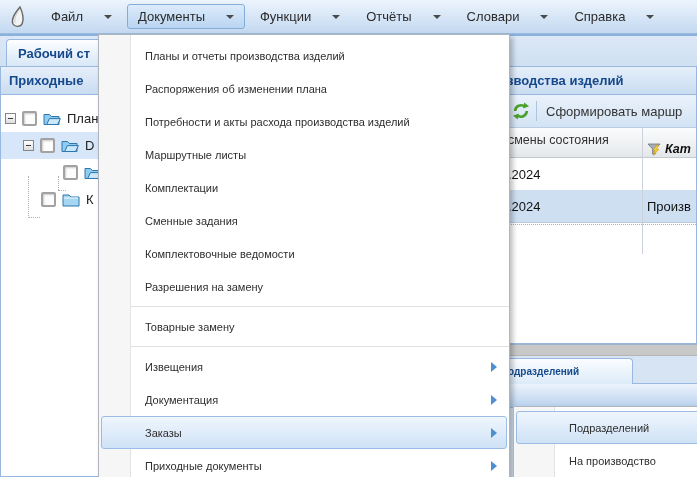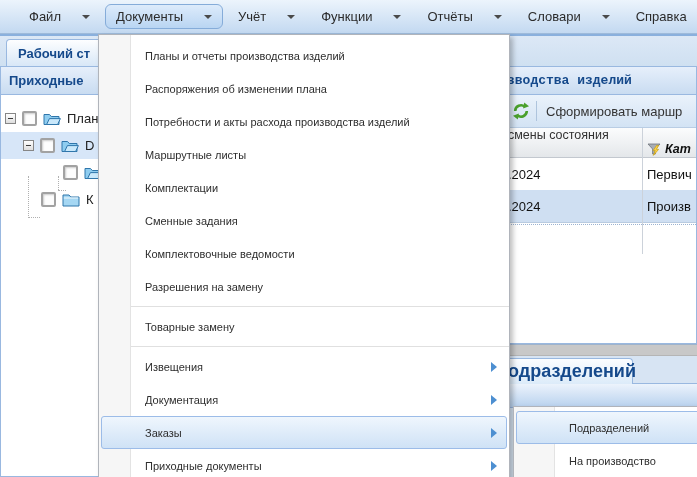--- a/index.html
+++ b/index.html
@@ -7,21 +7,21 @@
          font-family:"Liberation Sans",sans-serif;background:#dfe9f5;}
 
   
   .menubar{position:absolute;left:0;top:0;width:697px;height:34px;
            background:linear-gradient(#ecf4fc,#c3d9f1);
            border-bottom:1px solid #9ebada;display:flex;align-items:center;
            gap:4px;padding-left:6px;box-sizing:border-box;z-index:3;}
   .applogo{width:22px;height:24px;margin-right:8px;}
   .menu-btn{display:flex;align-items:center;gap:21px;padding:4px 10px;
             font-size:13px;color:#2b2b2b;border:1px solid transparent;border-radius:3px;}
-  .menu-btn.active{background:linear-gradient(#ddebfb,#b9d5f2);border-color:#85acd9;border-radius:6px;}
+  .menu-btn.active{background:linear-gradient(#ddebfb,#b9d5f2);border-color:#85acd9;}
   .caret{width:0;height:0;border-left:4px solid transparent;border-right:4px solid transparent;
          border-top:4px solid #4a4a4a;margin-top:1px;}
 
   
   .tabbar{position:absolute;left:0;top:34px;width:697px;height:32px;
           background:linear-gradient(#dce8f6,#cfe0f1);border-top:2px solid #8ab0dd;
           box-sizing:border-box;z-index:1;}
   .tab{position:absolute;left:6px;top:3px;height:27px;width:112px;box-sizing:border-box;
        background:linear-gradient(#fdfeff,#d8e7f7);border:1px solid #99b8e0;border-bottom:none;
        border-radius:4px 4px 0 0;color:#15498b;font-weight:bold;font-size:13px;
@@ -46,30 +46,30 @@
        background:#fdfdfd;box-shadow:inset 1px 1px 2px rgba(0,0,0,.2);border-radius:2px;flex:0 0 auto;}
   .ficon{width:18px;height:15px;flex:0 0 auto;}
   .conn{position:absolute;border-color:#b9b9b9;}
   .conn.v{border-left:1px dotted #b0b0b0;width:0;}
   .conn.h{border-top:1px dotted #b0b0b0;height:0;}
 
   
   .right-panel{position:absolute;left:305px;top:66px;width:392px;height:278px;
                background:#fff;border:1px solid #99b8e0;box-sizing:border-box;z-index:1;}
   .rp-title{position:absolute;left:201px;top:0;height:27px;display:flex;align-items:center;
-            color:#15498b;font-weight:bold;font-size:13px;font-family:Liberation Mono, monospace;}
+            color:#15498b;font-weight:bold;font-size:13px;}
   .rp-toolbar{position:absolute;left:0;top:28px;width:100%;height:33px;box-sizing:border-box;
               background:linear-gradient(#eaf2fb,#d3e3f4);border-bottom:1px solid #b9cde4;}
   .refresh-btn{position:absolute;left:206px;top:7px;width:18px;height:18px;}
   .tb-sep{position:absolute;left:230px;top:6px;width:1px;height:20px;background:#aec4dd;}
   .tb-label{position:absolute;left:240px;top:0;height:33px;display:flex;align-items:center;
             font-size:13px;color:#333;white-space:nowrap;}
   .grid-header{position:absolute;left:0;top:61px;width:100%;height:30px;box-sizing:border-box;
                background:linear-gradient(#fbfcfd,#e4e7ea);border-bottom:1px solid #c3c8cf;}
-  .gh-c1{position:absolute;left:202px;top:0;height:23px;display:flex;align-items:flex-start;
+  .gh-c1{position:absolute;left:202px;top:0;height:23px;display:flex;align-items:center;
          font-size:12.5px;color:#333;white-space:nowrap;}
   .gh-c2{position:absolute;left:341px;top:0;height:29px;display:flex;align-items:center;gap:4px;
          font-size:12.5px;color:#111;font-weight:bold;font-style:italic;white-space:nowrap;margin-top:6px;}
   .col-div{position:absolute;left:336px;top:61px;width:1px;height:126px;background:#ccd2da;z-index:2;}
   .grid-row{position:absolute;left:0;width:100%;height:32px;}
   .grid-row .c1{position:absolute;left:202px;top:0;height:32px;display:flex;align-items:center;
                 font-size:13px;color:#111;white-space:nowrap;}
   .grid-row .c2{position:absolute;left:341px;top:0;height:32px;display:flex;align-items:center;
                 font-size:13px;color:#111;white-space:nowrap;}
   .row1{top:91px;background:#fff;border-bottom:1px solid #efefef;}
@@ -78,21 +78,21 @@
 
   
   .splitter{position:absolute;left:305px;top:344px;width:392px;height:12px;background:#c8c8c8;
             border-top:1px solid #9fb3cb;border-bottom:1px solid #b5b5b5;box-sizing:border-box;z-index:1;}
   .bottom-panel{position:absolute;left:305px;top:356px;width:392px;height:121px;
                 background:#d7e4f3;z-index:1;}
   .btm-tabbar{position:absolute;left:0;top:0;width:100%;height:28px;box-sizing:border-box;
               border-bottom:1px solid #99b8e0;}
   .btm-tab{position:absolute;left:190px;top:2px;width:138px;height:26px;box-sizing:border-box;
            background:linear-gradient(#fbfdff,#dcebf9);border:1px solid #99b8e0;border-bottom:none;
-           border-radius:4px 4px 0 0;color:#15498b;font-weight:bold;font-size:18px;
+           border-radius:4px 4px 0 0;color:#15498b;font-weight:bold;font-size:10px;
            display:flex;align-items:center;padding-left:12px;}
   .btm-band{position:absolute;left:0;top:28px;width:100%;height:23px;
             background:linear-gradient(#ecf3fc,#b9d2ee);border-bottom:1px solid #9ab6dd;}
 
   
   .menu-panel{position:absolute;left:98px;top:34px;width:412px;height:450px;box-sizing:border-box;
               background:#fff;border:1px solid #b0b4bb;box-shadow:3px 3px 5px rgba(0,0,0,.25);
               padding-top:4px;z-index:10;}
   .gutter{position:absolute;left:0;top:0;bottom:0;width:31px;background:#f6f6f6;
           border-right:1px solid #e3e3e3;}
@@ -123,24 +123,20 @@
     </svg>
     <div class="menu-btn">
       <span>Файл</span>
       <span class="caret"></span>
     </div>
     <div class="menu-btn active">
       <span>Документы</span>
       <span class="caret"></span>
     </div>
     <div class="menu-btn">
-      <span>Учёт</span>
-      <span class="caret"></span>
-    </div>
-    <div class="menu-btn">
       <span>Функции</span>
       <span class="caret"></span>
     </div>
     <div class="menu-btn">
       <span>Отчёты</span>
       <span class="caret"></span>
     </div>
     <div class="menu-btn">
       <span>Словари</span>
       <span class="caret"></span>
@@ -236,21 +232,20 @@
           <polygon points="1,2 13,2 8.4,7 8.4,12 5.6,12 5.6,7" fill="#a8adb5" stroke="#6e737b" stroke-width="0.8"></polygon>
           <polygon points="9.6,3.4 6.2,8.6 8.2,8.6 6.4,13.4 11.6,7.4 9.4,7.4 11.6,3.4" fill="#ffd24a" stroke="#c9a10a" stroke-width="0.7"></polygon>
         </svg>
         <span>Кат</span>
       </div>
     </div>
     <div class="col-div"></div>
 
     <div class="grid-row row1">
       <span class="c1">.2024</span>
-      <span class="c2">Первич</span>
     </div>
     <div class="grid-row row2">
       <span class="c1">.2024</span>
       <span class="c2">Произв</span>
     </div>
     <div class="dotted-line"></div>
   </div>
 
   <div class="splitter"></div>
 

